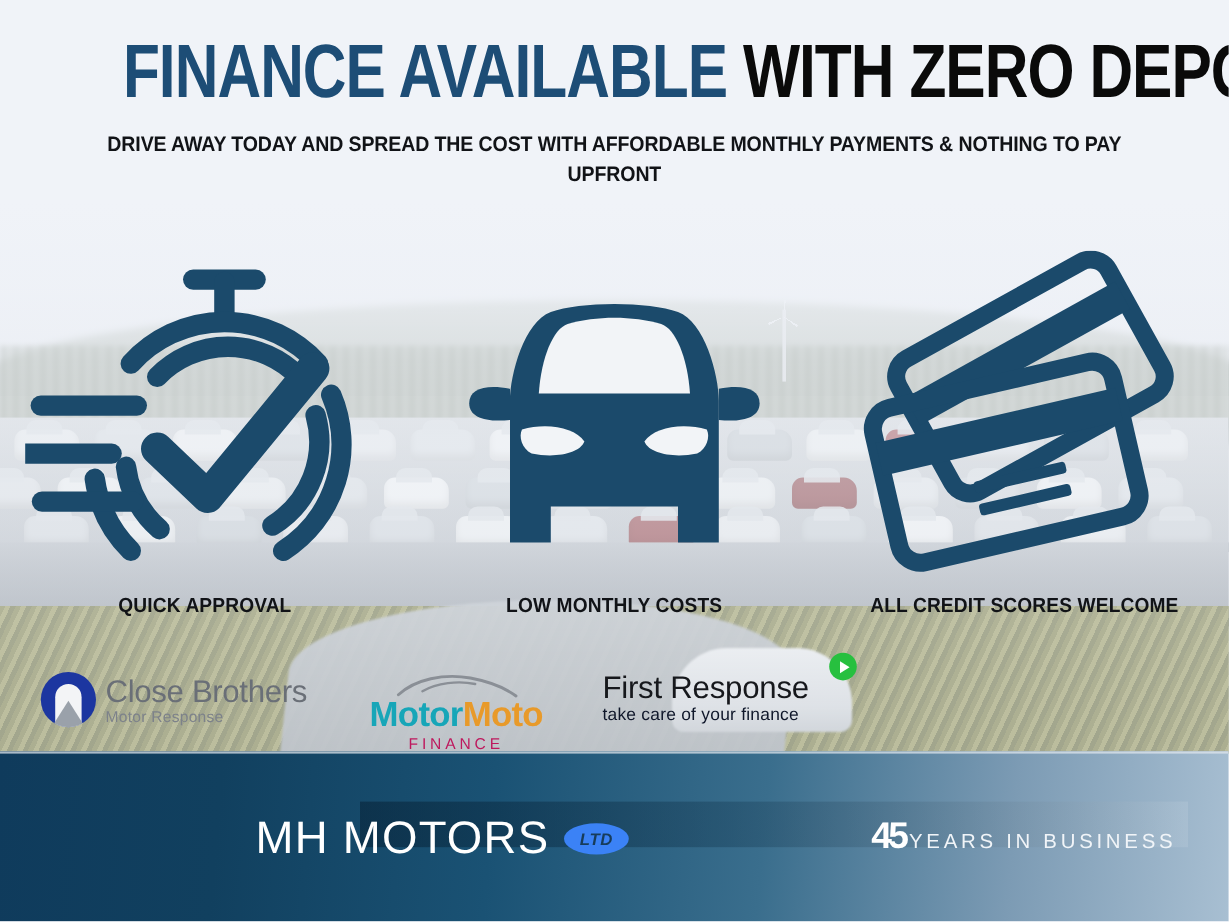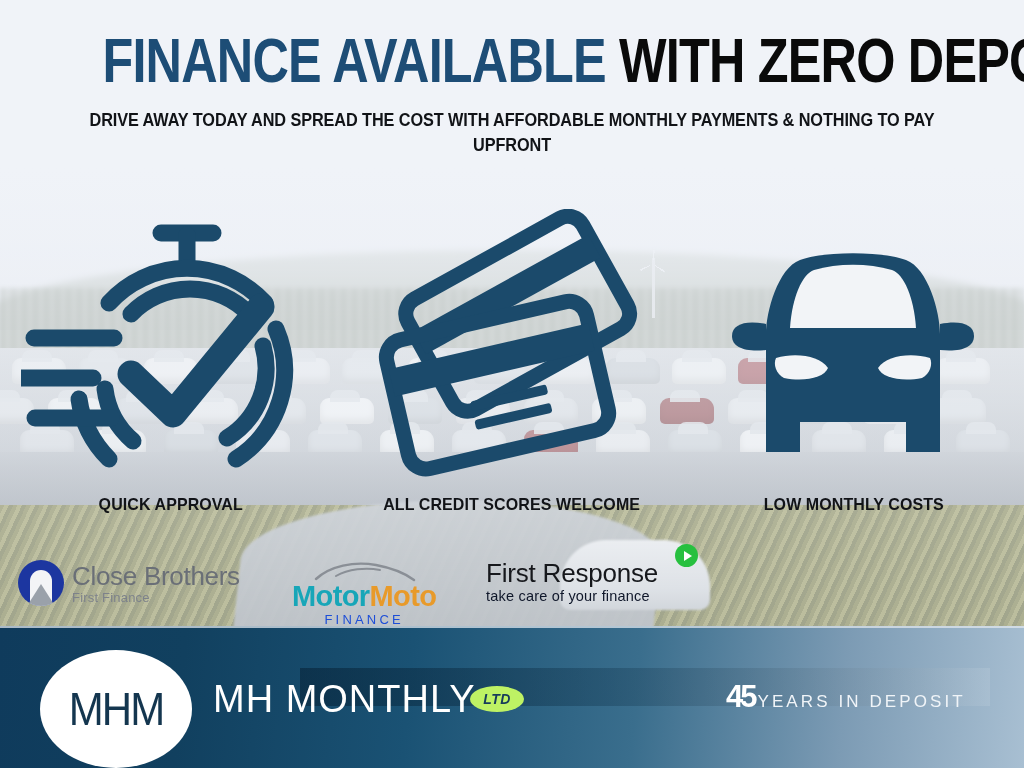--- a/index.html
+++ b/index.html
@@ -157,21 +157,21 @@
     font-weight: 700;
     font-size: 17px;
     letter-spacing: 0.1px;
     color: #111317;
     transform: scaleX(0.94);
     white-space: nowrap;
   }
 
   
   .partners {
-    position: absolute; left: 0; top: 556px; width: 913px; height: 66px;
+    position: absolute; left: 16px; top: 556px; width: 913px; height: 66px;
   }
   .partner { position: absolute; display: flex; align-items: center; }
 
   
   .cb { left: 18px; top: 4px; }
   .cb-mark {
     position: relative; width: 46px; height: 46px; border-radius: 50%;
     background: #1c36a0; overflow: hidden; flex: none;
   }
   .cb-mark .hole {
@@ -187,21 +187,21 @@
   .cb-txt .n1 { font-size: 26px; font-weight: 400; color: #6a6f77; letter-spacing: -0.3px; }
   .cb-txt .n2 { font-size: 13px; font-weight: 400; color: #7d828a; letter-spacing: 0.2px; margin-top: 2px; }
 
   
   .mn { left: 292px; top: 8px; flex-direction: column; align-items: center; }
   .mn-swoosh { position: relative; width: 120px; height: 18px; }
   .mn-swoosh svg { position: absolute; left: 10px; top: -2px; }
   .mn-word { font-size: 29px; font-weight: 700; line-height: 1; letter-spacing: -0.6px; }
   .mn-moto { color: #17a6b8; }
   .mn-novo { color: #e89a2a; }
-  .mn-fin { font-size: 13px; color: #1d4ed8; letter-spacing: 3.2px; margin-top: 1px; text-align: center; }
+  .mn-fin { font-size: 13px; color: #be185d; letter-spacing: 3.2px; margin-top: 1px; text-align: center; }
 
   
   .fr { left: 486px; top: 4px; flex-direction: column; align-items: flex-start; }
   .fr-top { position: relative; }
   .fr-name { font-size: 26px; font-weight: 400; color: #16181c; letter-spacing: -0.2px; line-height: 1.05; }
   .fr-play {
     position: absolute; right: -40px; top: -16px;
     width: 23px; height: 23px; border-radius: 50%; background: #27c03f;
     display: flex; align-items: center; justify-content: center;
   }
@@ -239,21 +239,21 @@
     letter-spacing: -2px; transform: scaleY(1.12);
   }
   .mh-name {
     position: absolute; left: 213px; top: 678px; z-index: 4;
     font-size: 38px; font-weight: 400; color: #ffffff;
     letter-spacing: 1px;
   }
   .ltd-badge {
     position: absolute; left: 470px; top: 686px; z-index: 4;
     width: 54px; height: 26px; border-radius: 50%;
-    background: #bef264;
+    background: #3b82f6;
     display: flex; align-items: center; justify-content: center;
   }
   .ltd-badge span {
     font-size: 14px; font-weight: 700; font-style: italic;
     color: #173c5a; letter-spacing: 0.5px;
   }
   .years {
     position: absolute; left: 726px; top: 681px; z-index: 4;
     display: flex; align-items: baseline;
   }
@@ -366,69 +366,69 @@
             <line x1="14" y1="207" x2="90" y2="207"></line>
           </g>
           <path d="M 110 163 L 152 203 L 240 96" stroke="#1b4a6b" stroke-width="27" stroke-linecap="round" stroke-linejoin="round" fill="none"></path>
         </svg>
       </div>
       <div class="cap">QUICK APPROVAL</div>
     </div>
 
     <div class="feature">
       <div class="art">
+        <svg width="250" height="210" viewBox="0 0 250 210" fill="none">
+          <path d="M38 206 L38 88 C38 66 50 22 72 14 C96 5 154 5 178 14
+                   C200 22 212 66 212 88 L212 206 L178 206 L178 176 L72 176
+                   L72 206 Z" fill="#1b4a6b"></path>
+
+          <path d="M38 78 C18 74 4 78 4 90 C4 102 18 106 38 104 Z" fill="#1b4a6b"></path>
+          <path d="M212 78 C232 74 246 78 246 90 C246 102 232 106 212 104 Z" fill="#1b4a6b"></path>
+
+          <path d="M62 82 C64 52 74 28 86 24 C110 17 140 17 164 24
+                   C176 28 186 52 188 82 Z" fill="#f2f4f7"></path>
+
+          <path d="M48 112 C68 106 92 110 100 122 C96 132 76 136 56 132 C48 128 45 118 48 112 Z" fill="#f2f4f7"></path>
+          <path d="M202 112 C182 106 158 110 150 122 C154 132 174 136 194 132 C202 128 205 118 202 112 Z" fill="#f2f4f7"></path>
+        </svg>
+      </div>
+      <div class="cap">LOW MONTHLY COSTS</div>
+    </div>
+
+    <div class="feature">
+      <div class="art">
         <svg width="290" height="285" viewBox="0 0 290 285" fill="none">
 
           <g transform="rotate(-29 150 120)">
             <rect x="58" y="44" width="200" height="126" rx="17" ry="17" stroke="#1b4a6b" stroke-width="15" fill="none"></rect>
             <rect x="58" y="72" width="200" height="26" fill="#1b4a6b"></rect>
           </g>
 
           <g transform="rotate(-13 140 175)">
             <rect x="28" y="108" width="205" height="132" rx="18" ry="18" stroke="#1b4a6b" stroke-width="15" fill="none"></rect>
             <rect x="28" y="134" width="205" height="28" fill="#1b4a6b"></rect>
             <rect x="100" y="184" width="78" height="10" rx="3" fill="#1b4a6b"></rect>
             <rect x="100" y="203" width="78" height="10" rx="3" fill="#1b4a6b"></rect>
           </g>
         </svg>
       </div>
       <div class="cap">ALL CREDIT SCORES WELCOME</div>
     </div>
-
-    <div class="feature">
-      <div class="art">
-        <svg width="250" height="210" viewBox="0 0 250 210" fill="none">
-          <path d="M38 206 L38 88 C38 66 50 22 72 14 C96 5 154 5 178 14
-                   C200 22 212 66 212 88 L212 206 L178 206 L178 176 L72 176
-                   L72 206 Z" fill="#1b4a6b"></path>
-
-          <path d="M38 78 C18 74 4 78 4 90 C4 102 18 106 38 104 Z" fill="#1b4a6b"></path>
-          <path d="M212 78 C232 74 246 78 246 90 C246 102 232 106 212 104 Z" fill="#1b4a6b"></path>
-
-          <path d="M62 82 C64 52 74 28 86 24 C110 17 140 17 164 24
-                   C176 28 186 52 188 82 Z" fill="#f2f4f7"></path>
-
-          <path d="M48 112 C68 106 92 110 100 122 C96 132 76 136 56 132 C48 128 45 118 48 112 Z" fill="#f2f4f7"></path>
-          <path d="M202 112 C182 106 158 110 150 122 C154 132 174 136 194 132 C202 128 205 118 202 112 Z" fill="#f2f4f7"></path>
-        </svg>
-      </div>
-      <div class="cap">LOW MONTHLY COSTS</div>
-    </div>
   </div>
 
   <div class="partners">
 
     <div class="partner cb">
       <div class="cb-mark">
         <div class="hole"></div>
           <div class="mtn"></div>
       </div>
       <div class="cb-txt">
         <div class="n1">Close Brothers</div>
-        <div class="n2">First Finance</div>
+        <div class="n2">Motor Response</div>
       </div>
     </div>
 
     <div class="partner mn">
       <div class="mn-swoosh">
         <svg width="104" height="20" viewBox="0 0 104 20" fill="none">
           <path d="M2 17 C16 4 40 -1 62 3 C78 6 92 12 100 18" stroke="#8a8f96" stroke-width="2.4" fill="none" stroke-linecap="round"></path>
           <path d="M22 14 C34 7 52 5 66 8" stroke="#8a8f96" stroke-width="2" fill="none" stroke-linecap="round"></path>
         </svg>
       </div>
@@ -447,28 +447,25 @@
       </div>
       <div class="fr-tag">take care of your finance</div>
     </div>
   </div>
 
   <div class="footer">
     <div class="topline"></div>
     <div class="band"></div>
   </div>
 
-  <div class="mhm-oval">
-    <span>MHM</span>
-  </div>
-
-  <div class="mh-name">MH MONTHLY</div>
+
+  <div class="mh-name">MH MOTORS</div>
 
   <div class="ltd-badge">
     <span>LTD</span>
   </div>
 
   <div class="years">
     <span class="num">45</span>
-    <span class="txt">YEARS IN DEPOSIT</span>
+    <span class="txt">YEARS IN BUSINESS</span>
   </div>
 
 </div>
 
 </body></html>

